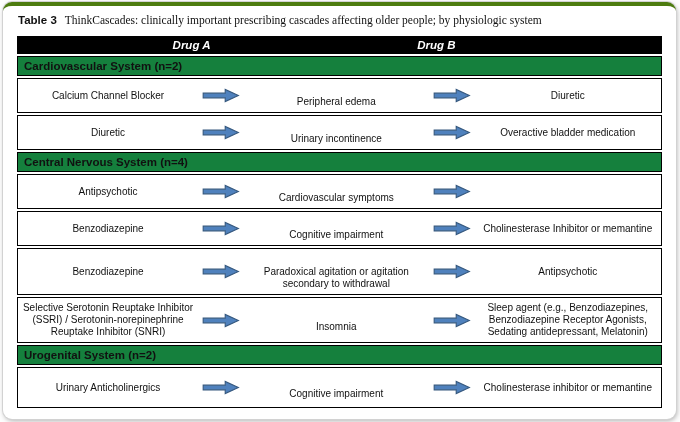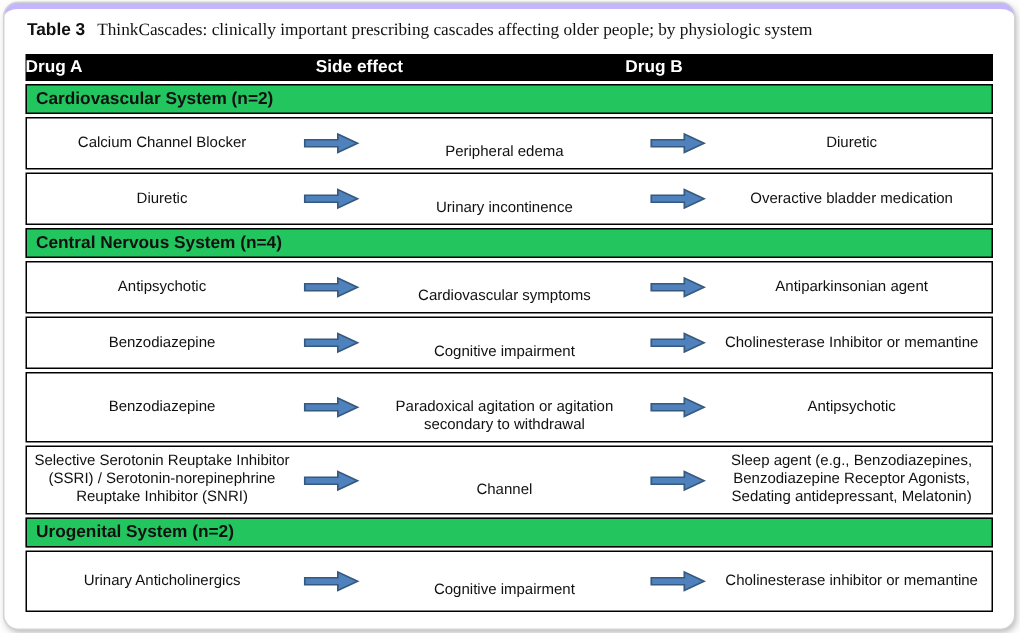--- a/index.html
+++ b/index.html
@@ -8,21 +8,21 @@
     background: #fdfdfd;
     font-family: "Liberation Sans", sans-serif;
     position: relative;
     overflow: hidden;
   }
   .frame {
     position: absolute;
     left: 3px; top: 2px; right: 4px; bottom: 3px;
     background: #ffffff;
     border-radius: 9px;
-    border-top: 4px solid #c4b5fd;
+    border-top: 4px solid #4d7c0f;
     box-shadow: 0 0 0 1px #d2d2d2, 1px 2px 5px rgba(0,0,0,0.30);
     overflow: hidden;
     padding: 6px 8px 0 14px;
   }
   .caption {
     font-size: 11.5px;
     color: #111;
     margin: 2px 0 6px 1px;
     height: 16px;
     white-space: nowrap;
@@ -39,27 +39,27 @@
   .t-header {
     display: flex;
     background: #000000;
     color: #ffffff;
     font-weight: bold;
     font-size: 11.5px;
     height: 18px;
     align-items: center;
     margin-bottom: 2px;
   }
-  .t-header .hcell { text-align: left; }
+  .t-header .hcell { text-align: right; font-style: italic; }
   .t-header .h-a  { width: 30%; }
   .t-header .h-se { width: 32%; }
   .t-header .h-b  { width: 38%; }
   .t-section-heading {
     border: 1px solid #000;
-    background: #22c55e;
+    background: #15803d;
     font-weight: bold;
     font-size: 11.5px;
     color: #111;
     padding: 3px 6px 2px 6px;
     margin-bottom: 2px;
     line-height: 13px;
   }
   .t-row {
     border: 1px solid #000;
     background: #fff;
@@ -90,21 +90,20 @@
 
 <div class="frame">
 
   <div class="caption">
     <span class="cap-label">Table 3</span><span class="cap-text">ThinkCascades: clinically important prescribing cascades affecting older people; by physiologic system</span>
   </div>
 
   <div class="ptable">
     <div class="t-header">
       <div class="hcell h-a">Drug A</div>
-      <div class="hcell h-se">Side effect</div>
       <div class="hcell h-b">Drug B</div>
     </div>
     <div id="table-body">
         <div class="t-section-heading">Cardiovascular System (n=2)</div>
         <div class="t-row">
           <div class="cell c-a">Calcium Channel Blocker</div>
           <div class="arrow-slot">
             <svg width="38" height="15" viewBox="0 0 40 16">
               <path d="M1 5.5 H24.5 V1.5 L38.5 8 L24.5 14.5 V10.5 H1 Z" fill="#4F81BD" stroke="#36597F" stroke-width="1.2"></path>
             </svg>
@@ -139,21 +138,20 @@
             <svg width="38" height="15" viewBox="0 0 40 16">
               <path d="M1 5.5 H24.5 V1.5 L38.5 8 L24.5 14.5 V10.5 H1 Z" fill="#4F81BD" stroke="#36597F" stroke-width="1.2"></path>
             </svg>
           </div>
           <div class="cell c-se">Cardiovascular symptoms</div>
           <div class="arrow-slot">
             <svg width="38" height="15" viewBox="0 0 40 16">
               <path d="M1 5.5 H24.5 V1.5 L38.5 8 L24.5 14.5 V10.5 H1 Z" fill="#4F81BD" stroke="#36597F" stroke-width="1.2"></path>
             </svg>
           </div>
-          <div class="cell c-b">Antiparkinsonian agent</div>
         </div>
         <div class="t-row">
           <div class="cell c-a">Benzodiazepine</div>
           <div class="arrow-slot">
             <svg width="38" height="15" viewBox="0 0 40 16">
               <path d="M1 5.5 H24.5 V1.5 L38.5 8 L24.5 14.5 V10.5 H1 Z" fill="#4F81BD" stroke="#36597F" stroke-width="1.2"></path>
             </svg>
           </div>
           <div class="cell c-se">Cognitive impairment</div>
           <div class="arrow-slot">
@@ -178,21 +176,21 @@
           </div>
           <div class="cell c-b">Antipsychotic</div>
         </div>
         <div class="t-row">
           <div class="cell c-a">Selective Serotonin Reuptake Inhibitor (SSRI) / Serotonin-norepinephrine Reuptake Inhibitor (SNRI)</div>
           <div class="arrow-slot">
             <svg width="38" height="15" viewBox="0 0 40 16">
               <path d="M1 5.5 H24.5 V1.5 L38.5 8 L24.5 14.5 V10.5 H1 Z" fill="#4F81BD" stroke="#36597F" stroke-width="1.2"></path>
             </svg>
           </div>
-          <div class="cell c-se">Channel</div>
+          <div class="cell c-se">Insomnia</div>
           <div class="arrow-slot">
             <svg width="38" height="15" viewBox="0 0 40 16">
               <path d="M1 5.5 H24.5 V1.5 L38.5 8 L24.5 14.5 V10.5 H1 Z" fill="#4F81BD" stroke="#36597F" stroke-width="1.2"></path>
             </svg>
           </div>
           <div class="cell c-b">Sleep agent (e.g., Benzodiazepines, Benzodiazepine Receptor Agonists, Sedating antidepressant, Melatonin)</div>
         </div>
         <div class="t-section-heading">Urogenital System (n=2)</div>
         <div class="t-row roomy">
           <div class="cell c-a">Urinary Anticholinergics</div>

